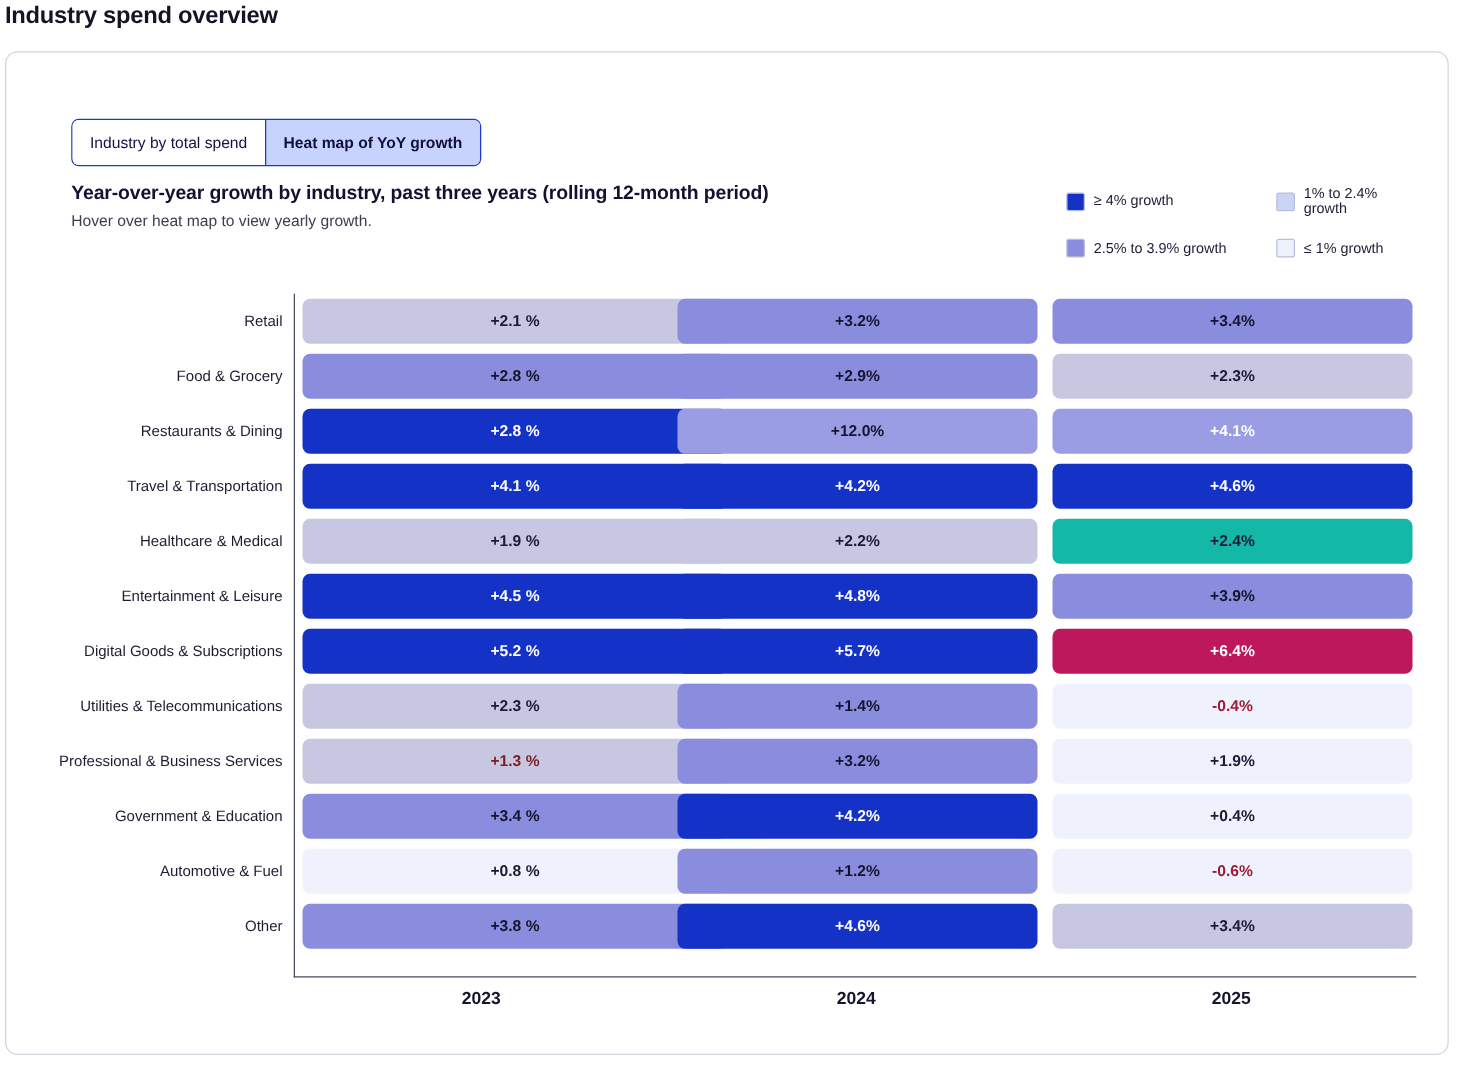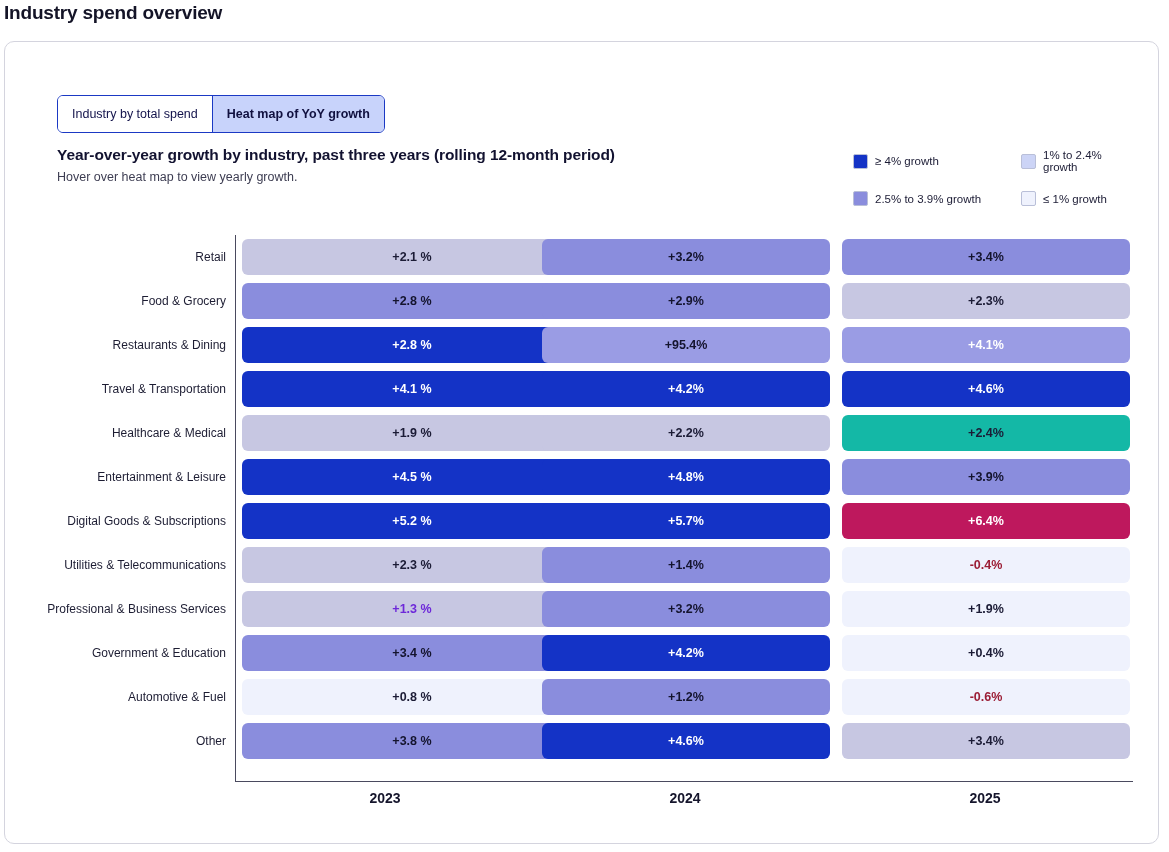--- a/index.html
+++ b/index.html
@@ -225,21 +225,21 @@
             <div class="cells">
               <div class="cell c0" style="background: rgb(138, 141, 221); color: rgb(20, 20, 46);">+2.8 %</div>
               <div class="cell c1" style="background: rgb(138, 141, 221); color: rgb(20, 20, 46);">+2.9%</div>
               <div class="cell c2" style="background: rgb(199, 199, 226); color: rgb(27, 27, 53);">+2.3%</div>
             </div>
           </div>
           <div class="row">
             <div class="row-label">Restaurants &amp; Dining</div>
             <div class="cells">
               <div class="cell c0" style="background: rgb(20, 51, 198); color: rgb(255, 255, 255);">+2.8 %</div>
-              <div class="cell c1" style="background: rgb(154, 156, 228); color: rgb(20, 20, 46);">+95.4%</div>
+              <div class="cell c1" style="background: rgb(154, 156, 228); color: rgb(20, 20, 46);">+12.0%</div>
               <div class="cell c2" style="background: rgb(154, 156, 228); color: rgb(255, 255, 255);">+4.1%</div>
             </div>
           </div>
           <div class="row">
             <div class="row-label">Travel &amp; Transportation</div>
             <div class="cells">
               <div class="cell c0" style="background: rgb(20, 51, 198); color: rgb(255, 255, 255); text-align: center;">+4.1 %</div>
               <div class="cell c1" style="background: rgb(20, 51, 198); color: rgb(255, 255, 255);">+4.2%</div>
               <div class="cell c2" style="background: rgb(20, 51, 198); color: rgb(255, 255, 255);">+4.6%</div>
             </div>
@@ -272,21 +272,21 @@
             <div class="row-label">Utilities &amp; Telecommunications</div>
             <div class="cells">
               <div class="cell c0" style="background: rgb(199, 199, 226); color: rgb(27, 27, 53);">+2.3 %</div>
               <div class="cell c1" style="background: rgb(138, 141, 221); color: rgb(20, 20, 46);">+1.4%</div>
               <div class="cell c2" style="background: rgb(239, 242, 253); color: rgb(155, 29, 53);">-0.4%</div>
             </div>
           </div>
           <div class="row">
             <div class="row-label">Professional &amp; Business Services</div>
             <div class="cells">
-              <div class="cell c0" style="background: rgb(199, 199, 226); color: #6d28d9; text-align: center;">+1.3 %</div>
+              <div class="cell c0" style="background: rgb(199, 199, 226); color: #7f1d1d; text-align: center;">+1.3 %</div>
               <div class="cell c1" style="background: rgb(138, 141, 221); color: rgb(20, 20, 46);">+3.2%</div>
               <div class="cell c2" style="background: rgb(239, 242, 253); color: rgb(27, 27, 53);">+1.9%</div>
             </div>
           </div>
           <div class="row">
             <div class="row-label">Government &amp; Education</div>
             <div class="cells">
               <div class="cell c0" style="background: rgb(138, 141, 221); color: rgb(20, 20, 46);">+3.4 %</div>
               <div class="cell c1" style="background: rgb(20, 51, 198); color: rgb(255, 255, 255);">+4.2%</div>
               <div class="cell c2" style="background: rgb(239, 242, 253); color: rgb(27, 27, 53);">+0.4%</div>

